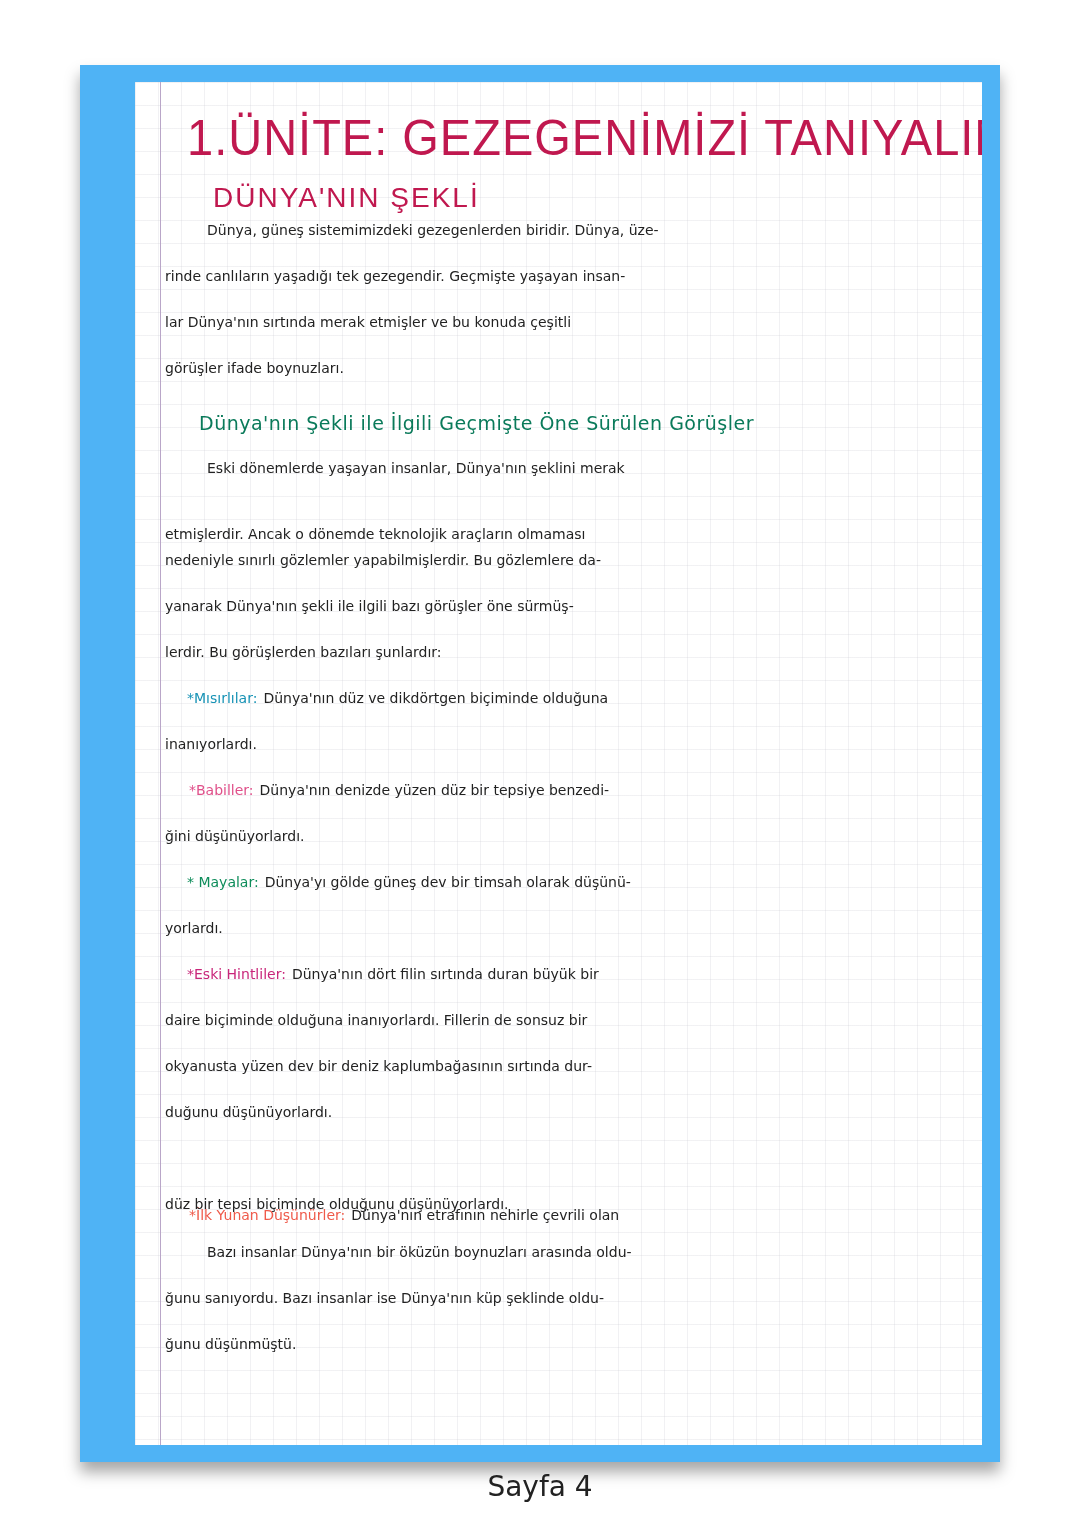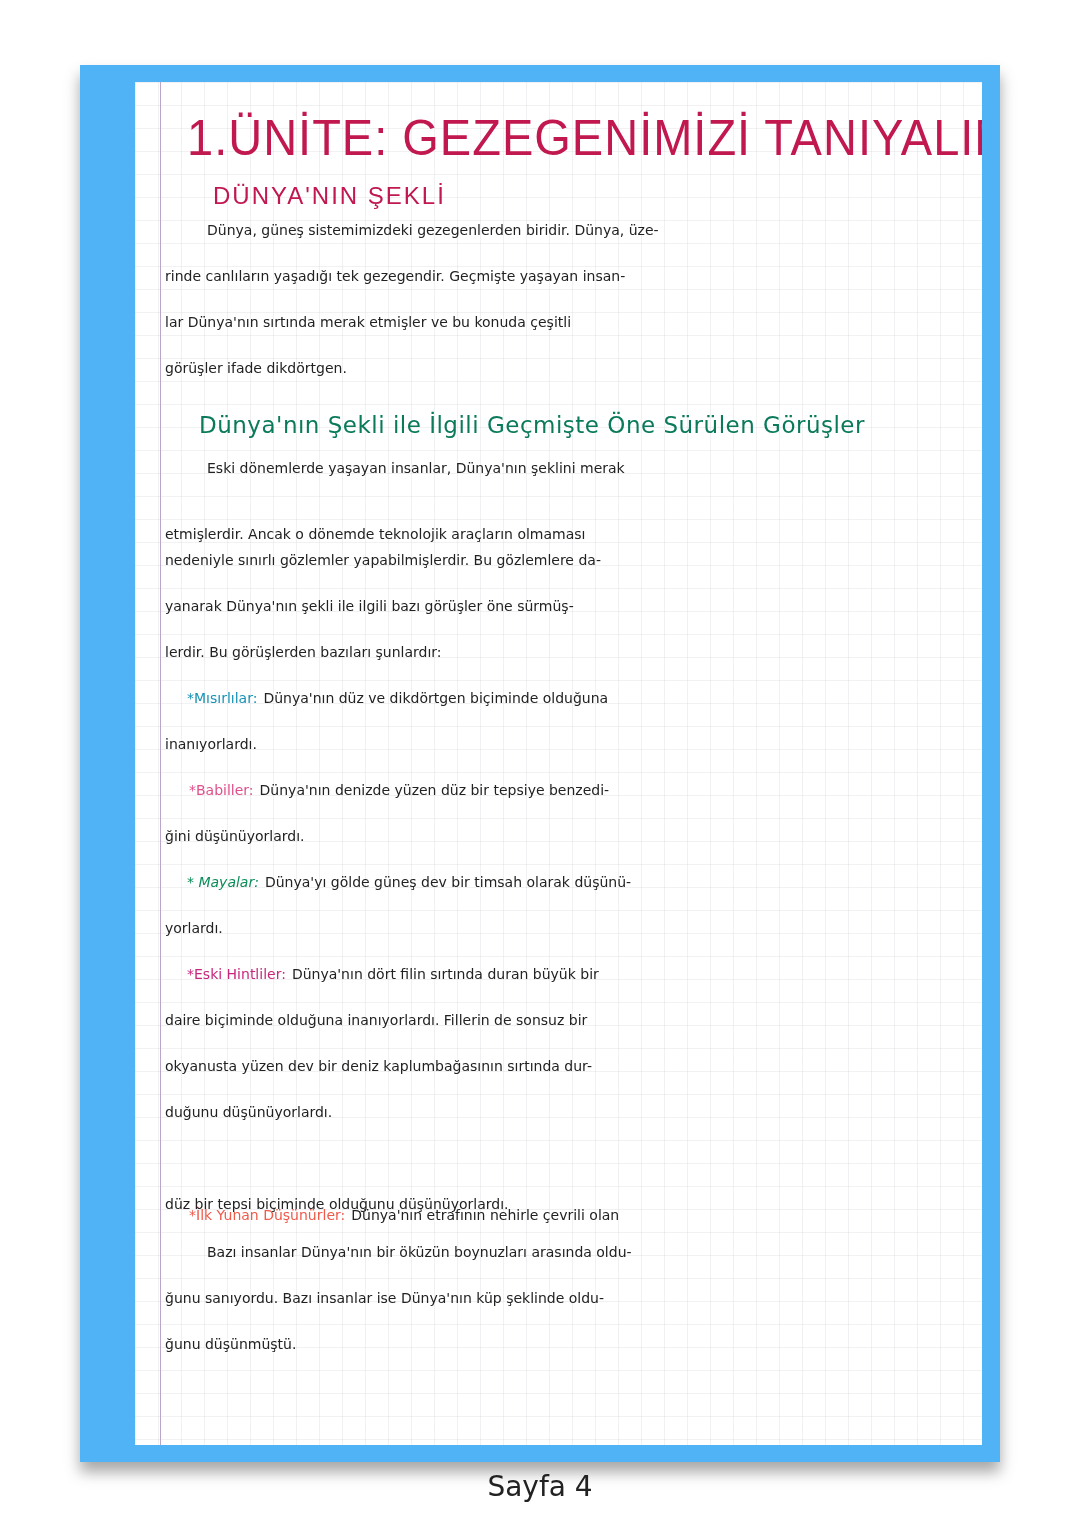--- a/index.html
+++ b/index.html
@@ -27,37 +27,37 @@
   .content { position: absolute; left: 30px; top: 0; right: 22px; }
   .title {
     position: absolute; left: 52px; top: 28px; margin: 0;
     font-family: "Liberation Sans", sans-serif; font-weight: normal;
     font-size: 47px; letter-spacing: 1px; color: #c0184f; transform: scaleY(1.05);
     white-space: nowrap;
   }
   .subtitle {
     position: absolute; left: 78px; top: 100px; margin: 0;
     font-family: "Liberation Sans", sans-serif; font-weight: normal;
-    font-size: 24px; letter-spacing: 2px; color: #c0184f; white-space: nowrap;
+    font-size: 28px; letter-spacing: 2px; color: #c0184f; white-space: nowrap;
   }
   .line {
     position: absolute; left: 0; right: 0; height: 46px;
     font-family: "DejaVu Sans", sans-serif; font-size: 14px; color: #222;
     white-space: nowrap; display: flex; justify-content: space-between; align-items: baseline; text-align: right;
   }
   .line.indent { padding-left: 42px; }
   .line.last { justify-content: flex-start; gap: 28px; }
   .heading2 {
-    position: absolute; left: 64px; top: 330px; font-size: 23px; color: #0a7a5a; white-space: nowrap;
+    position: absolute; left: 64px; top: 330px; font-size: 19px; color: #0a7a5a; white-space: nowrap;
     letter-spacing: 0.5px;
   }
   .label { margin-right: 6px; }
   .c-teal { color: #1692b5; }
   .c-pink { color: #e0508a; }
-  .c-green { color: #0d8c5a; font-style: italic; }
+  .c-green { color: #0d8c5a; }
   .c-magenta { color: #c8267a; }
   .c-orange { color: #ef5a4a; }
   .page-num {
     position: absolute; top: 1470px; left: 0; width: 1080px; text-align: center;
     font-family: "DejaVu Sans", sans-serif; font-size: 28px; color: #222;
   }
 </style>
 </head>
 <body>
 
@@ -66,21 +66,21 @@
     <div class="margin-line"></div>
 
     <h1 class="title">1.ÜNİTE: GEZEGENİMİZİ TANIYALIM</h1>
     <h2 class="subtitle">DÜNYA'NIN ŞEKLİ</h2>
 
     <div class="content">
 
       <div class="line indent" style="top:140px">Dünya, güneş sistemimizdeki gezegenlerden biridir. Dünya, üze-</div>
       <div class="line" style="top:186px">rinde canlıların yaşadığı tek gezegendir. Geçmişte yaşayan insan-</div>
       <div class="line" style="top:232px">lar Dünya'nın sırtında merak etmişler ve bu konuda çeşitli</div>
-      <div class="line last" style="top:278px">görüşler ifade dikdörtgen.</div>
+      <div class="line last" style="top:278px">görüşler ifade boynuzları.</div>
     </div>
 
     <div class="heading2">Dünya'nın Şekli ile İlgili Geçmişte Öne Sürülen Görüşler</div>
 
     <div class="content">
       <div class="line indent" style="top:378px">Eski dönemlerde yaşayan insanlar, Dünya'nın şeklini merak</div>
       <div class="line" style="top:444px">etmişlerdir. Ancak o dönemde teknolojik araçların olmaması</div>
       <div class="line" style="top:470px">nedeniyle sınırlı gözlemler yapabilmişlerdir. Bu gözlemlere da-</div>
       <div class="line" style="top:516px">yanarak Dünya'nın şekli ile ilgili bazı görüşler öne sürmüş-</div>
       <div class="line last" style="top:562px">lerdir. Bu görüşlerden bazıları şunlardır:</div>

